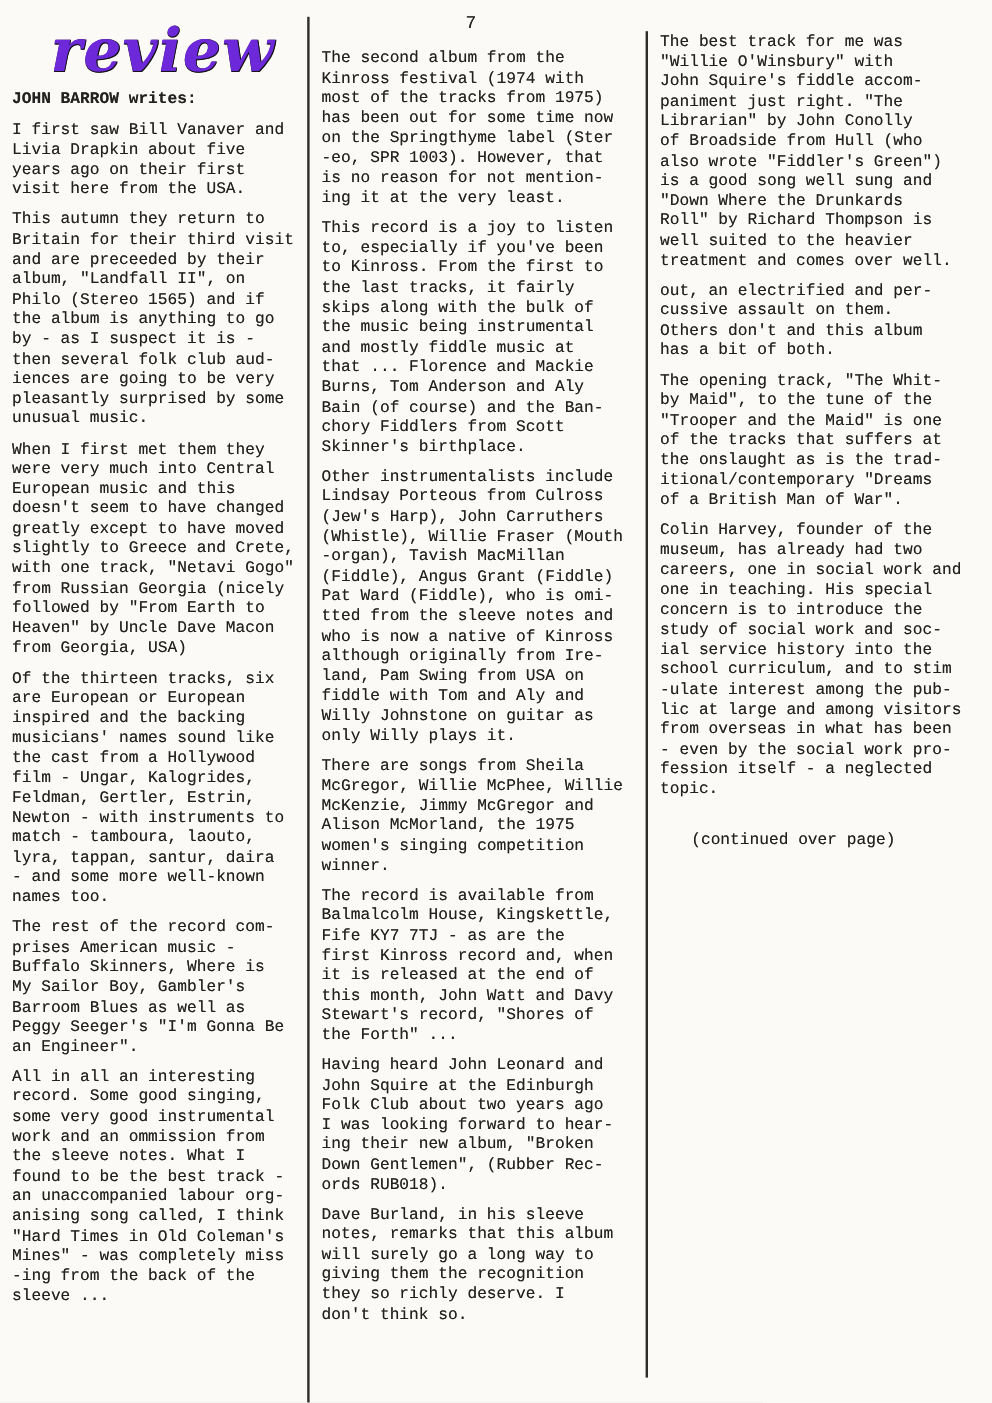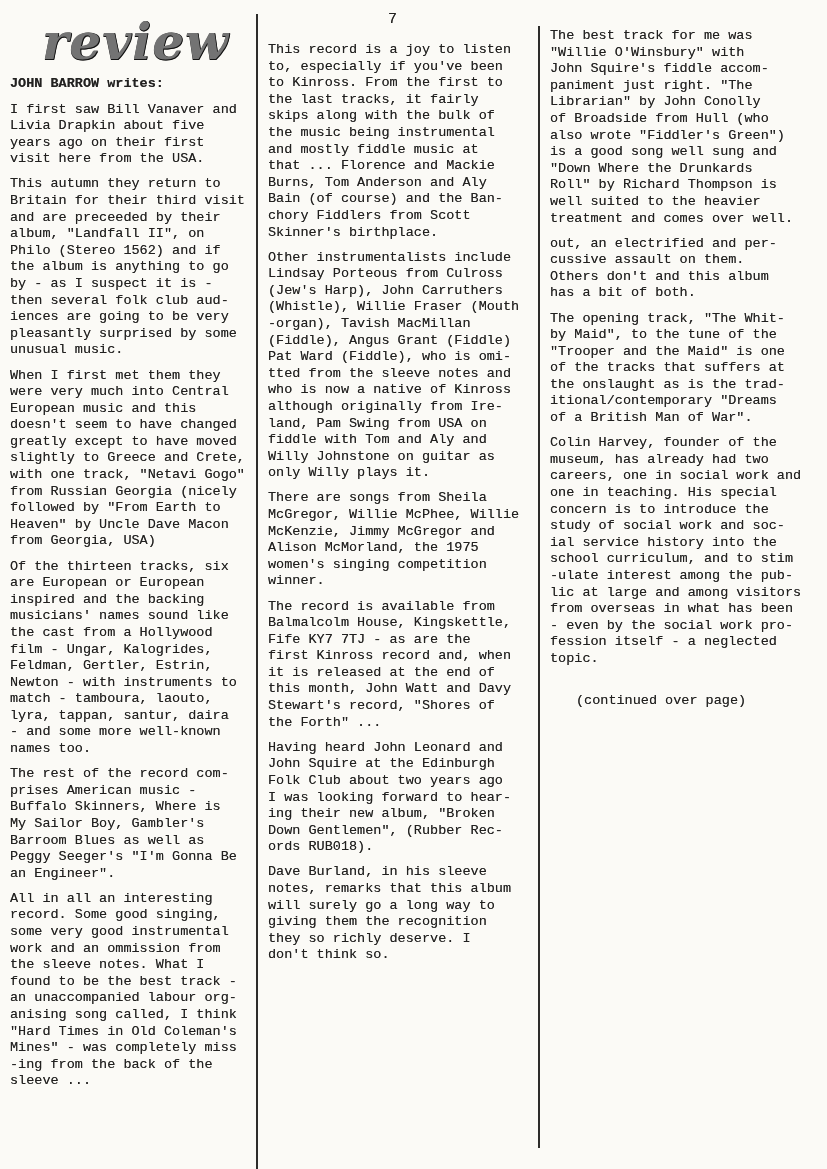--- a/index.html
+++ b/index.html
@@ -21,21 +21,21 @@
   .col p{margin:0 0 8.5px 0;white-space:pre;}
   .col1{left:10px;top:16px;width:246px;}
   .col2{left:268px;top:42px;width:268px;}
   .col3{left:550px;top:28px;width:272px;}
   .logo{
     font-family:"DejaVu Serif","Liberation Serif",serif;
     font-style:italic;
     font-weight:bold;
     font-size:50px;
     line-height:52px;
-    color:#737373;
+    color:#6d28d9;
     margin-left:32px;
     letter-spacing:1px;
     text-shadow:0.8px 0 0 #141414, 0 0.8px 0 #141414, 0.8px 0.8px 0 #141414;
   }
   .byline{
     font-weight:bold;
     margin:8px 0 9px 0;
     white-space:pre;
   }
   .pageno{
@@ -71,21 +71,21 @@
     <div class="logo">review</div>
     <div class="byline typed">JOHN BARROW writes:</div>
     <p>I first saw Bill Vanaver and
 Livia Drapkin about five
 years ago on their first
 visit here from the USA.</p>
     <p>This autumn they return to
 Britain for their third visit
 and are preceeded by their
 album, "Landfall II", on
-Philo (Stereo 1562) and if
+Philo (Stereo 1565) and if
 the album is anything to go
 by - as I suspect it is -
 then several folk club aud-
 iences are going to be very
 pleasantly surprised by some
 unusual music.</p>
     <p>When I first met them they
 were very much into Central
 European music and this
 doesn't seem to have changed
@@ -123,20 +123,28 @@
 found to be the best track -
 an unaccompanied labour org-
 anising song called, I think
 "Hard Times in Old Coleman's
 Mines" - was completely miss
 -ing from the back of the
 sleeve ...</p>
   </div>
 
   <div class="col col2 typed">
+    <p>The second album from the
+Kinross festival (1974 with
+most of the tracks from 1975)
+has been out for some time now
+on the Springthyme label (Ster
+-eo, SPR 1003). However, that
+is no reason for not mention-
+ing it at the very least.</p>
     <p>This record is a joy to listen
 to, especially if you've been
 to Kinross. From the first to
 the last tracks, it fairly
 skips along with the bulk of
 the music being instrumental
 and mostly fiddle music at
 that ... Florence and Mackie
 Burns, Tom Anderson and Aly
 Bain (of course) and the Ban-

